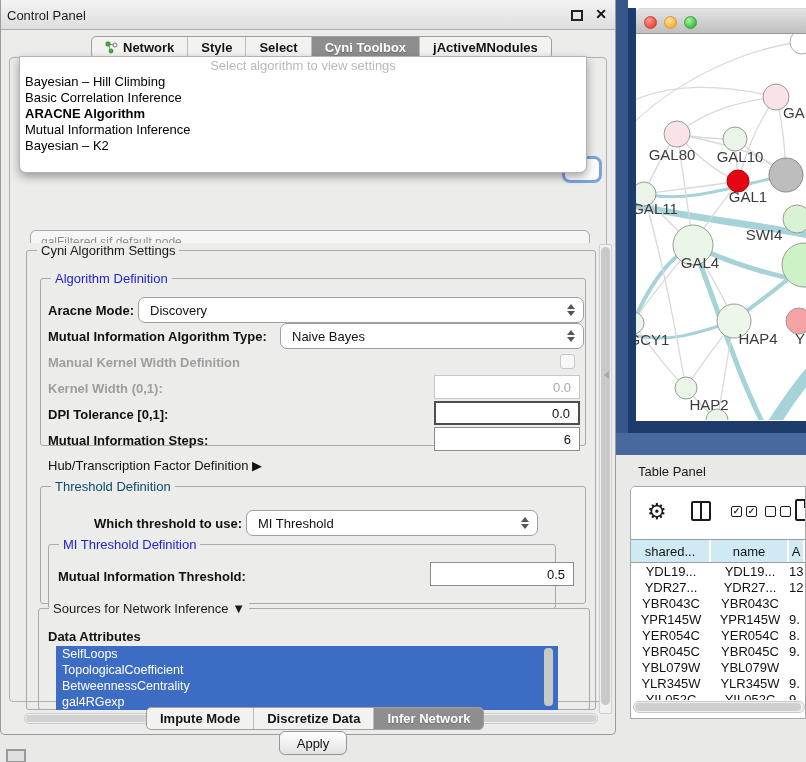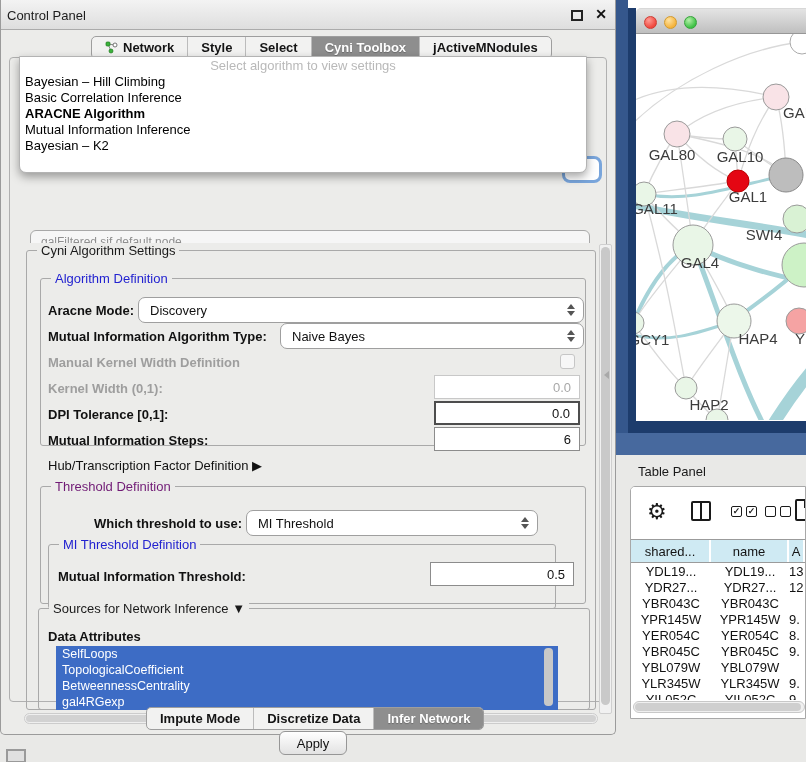--- a/index.html
+++ b/index.html
@@ -51,21 +51,21 @@
   .h-scroll { position:absolute; left:14px; top:655px; width:574px; height:11px;
     background:#efefef; border:1px solid #cccccc; border-radius:6px; }
   .h-thumb { position:absolute; left:1px; top:1px; width:570px; height:7px; background:#d2d2d2; border-radius:4px; }
 
   
   .grp { position:absolute; border:1px solid #a9a9a9; border-radius:3px; }
   .grp > .legend { position:absolute; top:-8px; left:10px; background:#ececea; padding:0 4px;
     font-size:13px; white-space:nowrap; }
   .legend.black { color:#1a1a1a; }
   .legend.blue  { color:#2222d0; }
-  .legend.green { color:#701a75; }
+  .legend.green { color:#0c4a6e; }
 
   .lbl { position:absolute; font-size:13px; font-weight:bold; color:#111; white-space:nowrap; }
   .lbl.dis { color:#9e9e9e; }
   .plain { font-weight:normal; }
 
   .combo { position:absolute; height:26px; background:#fff; border:1px solid #9f9f9f; border-radius:7px;
     display:flex; align-items:center; justify-content:space-between; padding:0 8px 0 11px; font-size:13px; color:#111; }
   .arrows { display:flex; flex-direction:column; align-items:center; gap:2px; }
   .tri-up { width:0; height:0; border-left:4px solid transparent; border-right:4px solid transparent;
     border-bottom:5px solid #555; }

